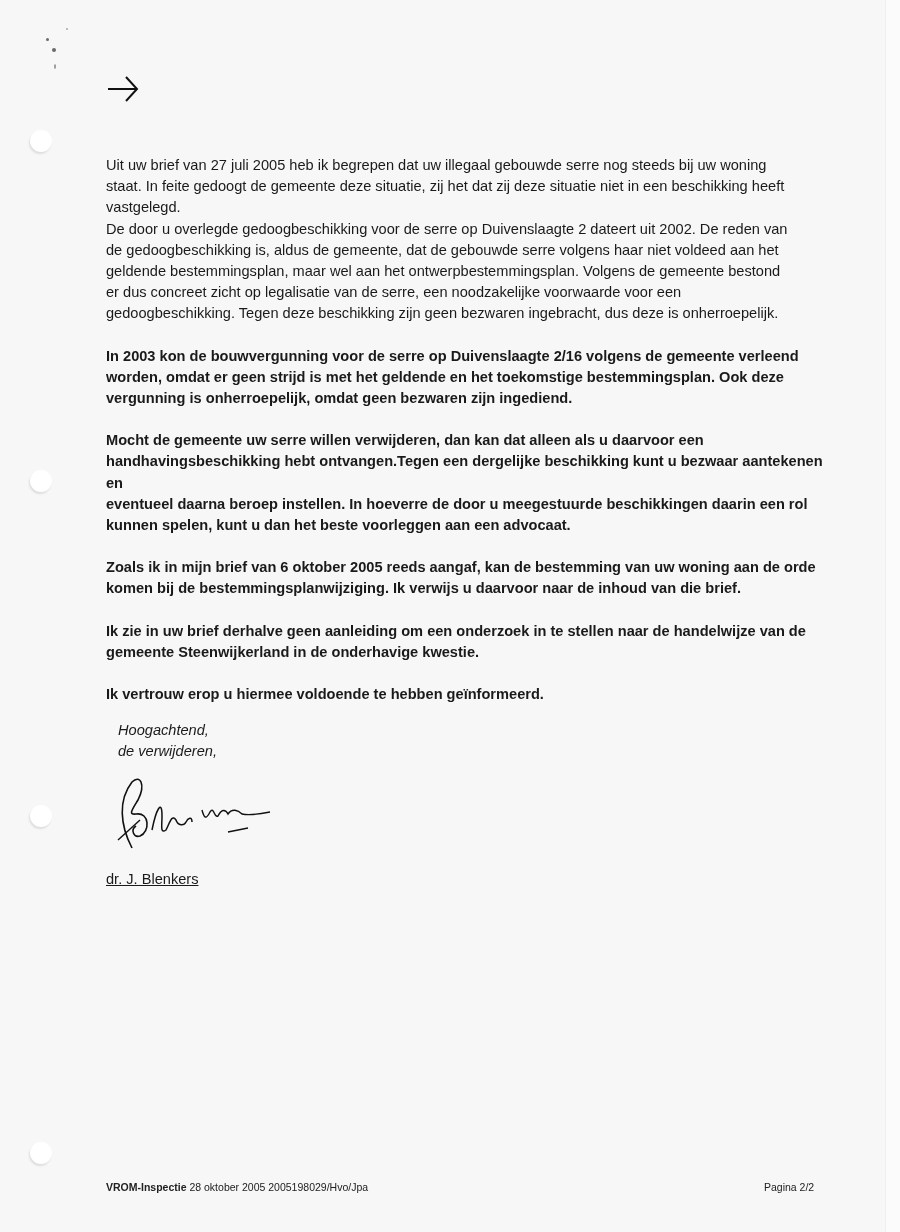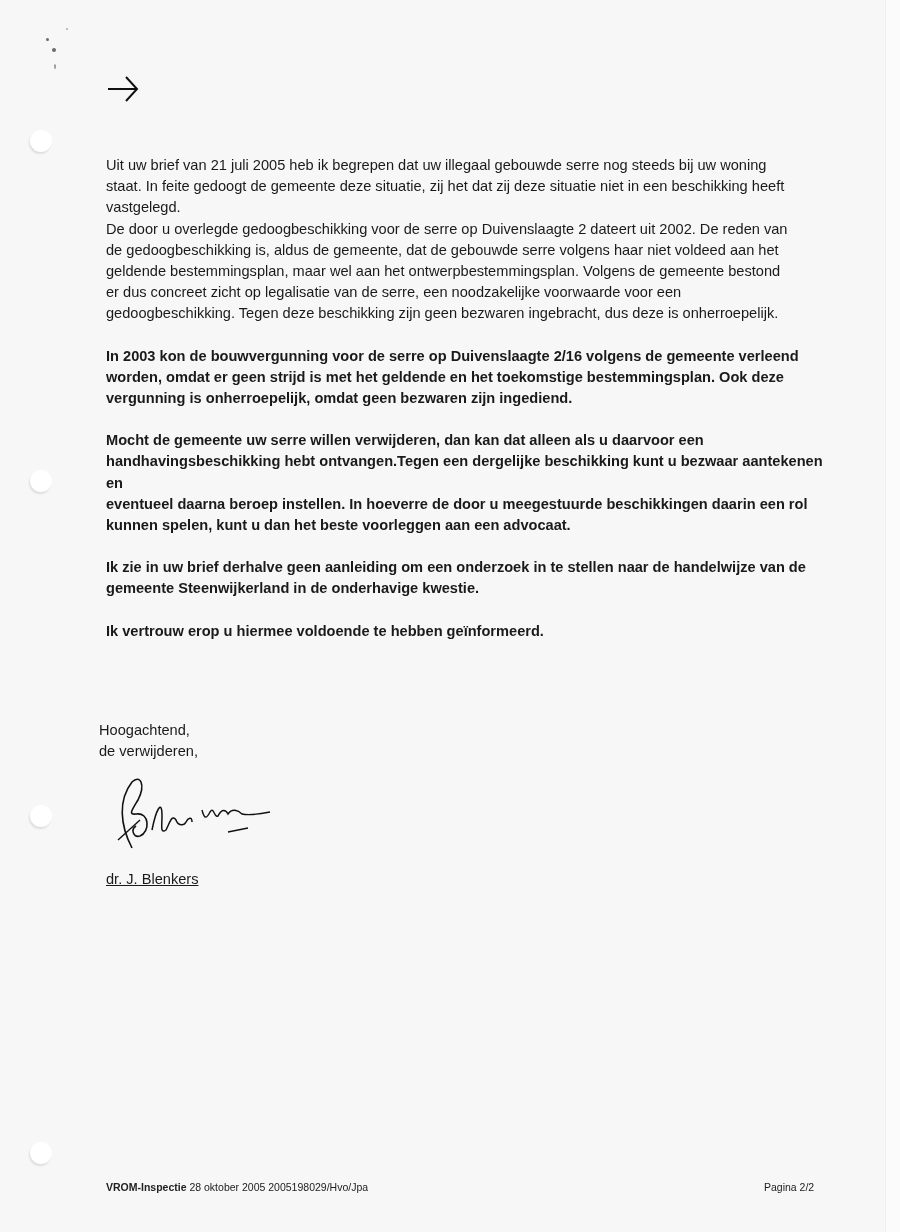--- a/index.html
+++ b/index.html
@@ -20,22 +20,22 @@
     .specks { position: absolute; left: 32px; top: 22px; width: 40px; height: 50px; }
     .specks span { position: absolute; background: #6a6a6a; border-radius: 50%; }
     .arrow { position: absolute; left: 106px; top: 74px; width: 34px; height: 30px; }
     .body-text {
       position: absolute; left: 106px; top: 155px; width: 720px;
       font-size: 14.6px; line-height: 21.2px;
     }
     .body-text p { margin: 0; white-space: pre-line; }
     .gap { margin-top: 21px !important; font-weight: bold; }
     .closing {
-      position: absolute; left: 99px; top: 720px;
-      font-size: 14.6px; line-height: 21.2px;
+      position: absolute; left: 118px; top: 720px;
+      font-size: 14.6px; line-height: 21.2px; font-style: italic;
     }
     .closing div { white-space: nowrap; }
     .signature { position: absolute; left: 110px; top: 770px; width: 200px; height: 90px; }
     .signer { position: absolute; left: 106px; top: 871px; font-size: 14.6px; text-decoration: underline; }
     .footer-left {
       position: absolute; left: 106px; top: 1181px; font-size: 10.5px; color: #222;
     }
     .footer-left b { font-weight: bold; text-align: center; }
     .footer-right {
       position: absolute; left: 764px; top: 1181px; font-size: 10.5px; font-weight: normal; color: #222;
@@ -57,35 +57,37 @@
 <div class="punch" style="top:470px;"></div>
 <div class="punch" style="top:805px;"></div>
 <div class="punch" style="top:1142px;"></div>
 
 <svg class="arrow" viewBox="0 0 34 30">
   <line x1="2" y1="15" x2="31" y2="15" stroke="#111" stroke-width="2"></line>
   <polyline points="20,3 31,15 20,27" fill="none" stroke="#111" stroke-width="2"></polyline>
 </svg>
 
 <div class="body-text">
-  <p>Uit uw brief van 21 juli 2005 heb ik begrepen dat uw illegaal gebouwde serre nog steeds bij uw woning
+  <p>Uit uw brief van 27 juli 2005 heb ik begrepen dat uw illegaal gebouwde serre nog steeds bij uw woning
 staat. In feite gedoogt de gemeente deze situatie, zij het dat zij deze situatie niet in een beschikking heeft
 vastgelegd.</p>
   <p>De door u overlegde gedoogbeschikking voor de serre op Duivenslaagte 2 dateert uit 2002. De reden van
 de gedoogbeschikking is, aldus de gemeente, dat de gebouwde serre volgens haar niet voldeed aan het
 geldende bestemmingsplan, maar wel aan het ontwerpbestemmingsplan. Volgens de gemeente bestond
 er dus concreet zicht op legalisatie van de serre, een noodzakelijke voorwaarde voor een
 gedoogbeschikking. Tegen deze beschikking zijn geen bezwaren ingebracht, dus deze is onherroepelijk.</p>
   <p class="gap">In 2003 kon de bouwvergunning voor de serre op Duivenslaagte 2/16 volgens de gemeente verleend
 worden, omdat er geen strijd is met het geldende en het toekomstige bestemmingsplan. Ook deze
 vergunning is onherroepelijk, omdat geen bezwaren zijn ingediend.</p>
   <p class="gap">Mocht de gemeente uw serre willen verwijderen, dan kan dat alleen als u daarvoor een
 handhavingsbeschikking hebt ontvangen.Tegen een dergelijke beschikking kunt u bezwaar aantekenen en
 eventueel daarna beroep instellen. In hoeverre de door u meegestuurde beschikkingen daarin een rol
 kunnen spelen, kunt u dan het beste voorleggen aan een advocaat.</p>
+  <p class="gap">Zoals ik in mijn brief van 6 oktober 2005 reeds aangaf, kan de bestemming van uw woning aan de orde
+komen bij de bestemmingsplanwijziging. Ik verwijs u daarvoor naar de inhoud van die brief.</p>
   <p class="gap">Ik zie in uw brief derhalve geen aanleiding om een onderzoek in te stellen naar de handelwijze van de
 gemeente Steenwijkerland in de onderhavige kwestie.</p>
   <p class="gap">Ik vertrouw erop u hiermee voldoende te hebben geïnformeerd.</p>
 </div>
 
 <div class="closing">
   <div>Hoogachtend,</div>
   <div>de verwijderen,</div>
 </div>
 

